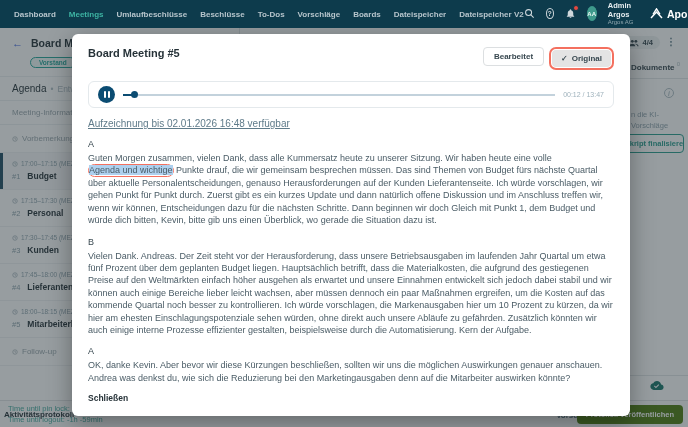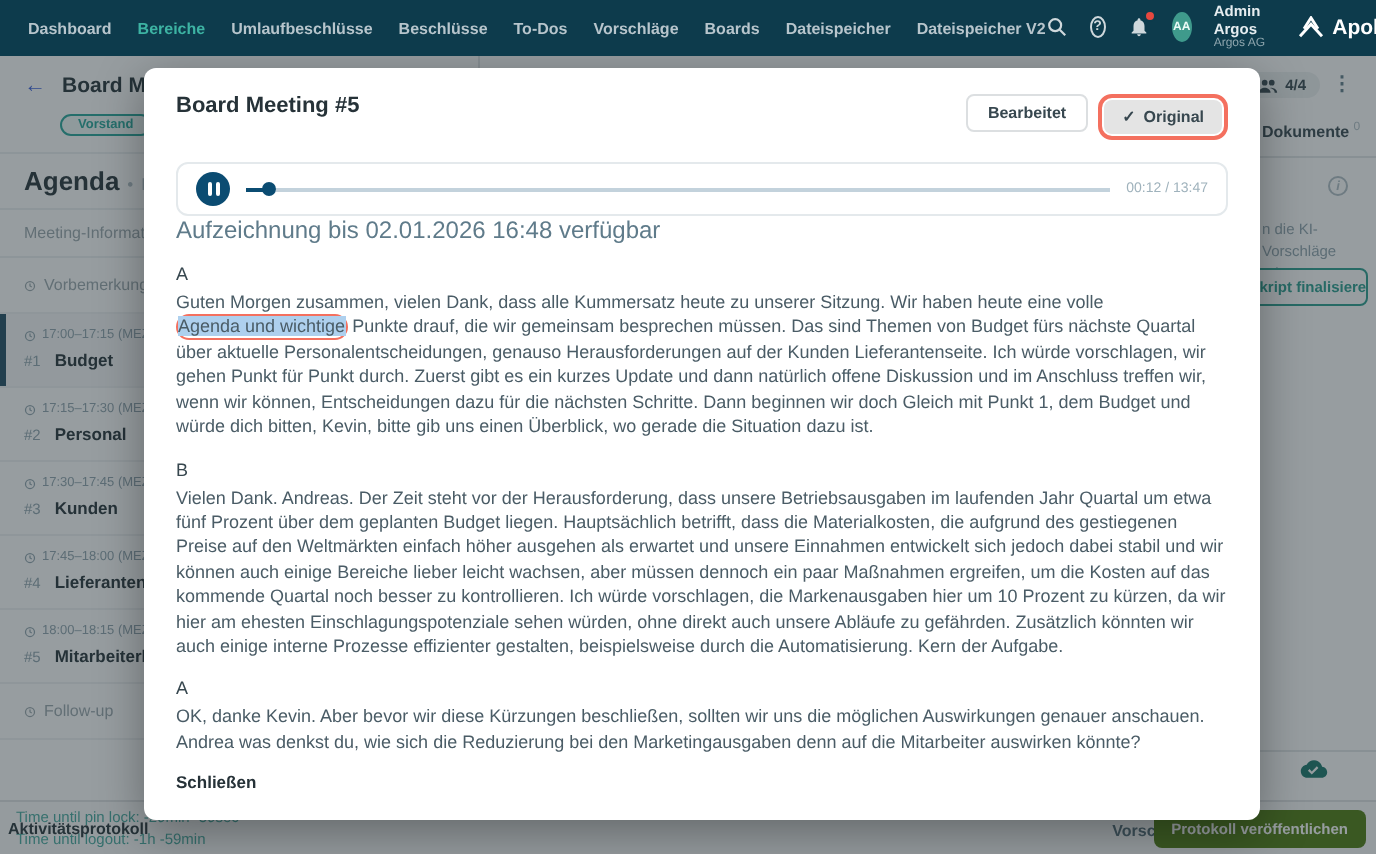--- a/index.html
+++ b/index.html
@@ -23,21 +23,21 @@
   .brand-text { font-size:10.5px; font-weight:700; color:#fff; }
 
   
   .page { position:absolute; left:0; top:28px; width:688px; height:372px; background:#fff; z-index:1; }
   .sidebar { position:absolute; left:0; top:0; bottom:0; width:240px; border-right:1px solid #e3e6e8; background:#fff; }
   .sb-head { display:flex; align-items:center; padding:9px 12px 2px; }
   .back-arrow { color:#3e63dd; font-size:11px; margin-right:8px; }
   .sb-title { font-size:10.5px; font-weight:700; color:#263238; white-space:nowrap; }
   .sb-badge { display:inline-block; margin:3px 0 8px 30px; font-size:6.5px; font-weight:700; color:#26a69a; border:1px solid #26a69a; border-radius:9px; padding:1px 8px; background:rgba(38,166,154,.07); }
   .sb-tabs { padding:6px 12px; border-top:1px solid #eceff1; display:flex; gap:4px; align-items:baseline; }
-  .sb-tab-a { font-size:13px; font-weight:700; color:#263238; }
+  .sb-tab-a { font-size:10px; font-weight:400; color:#263238; }
   .sb-tab-b { font-size:8.5px; color:#b0bec5; }
   .sb-section { padding:7px 12px; border-top:1px solid #eceff1; border-bottom:1px solid #eceff1; color:#9aa7ad; font-size:8px; }
   .ag { padding:7px 12px 8px; border-bottom:1px solid #f0f2f3; position:relative; }
   .ag.muted { display:flex; align-items:center; gap:4px; color:#9aa7ad; font-size:8px; padding:9px 12px; }
   .ag-time { font-size:6.5px; color:#90a4ae; display:flex; gap:3px; align-items:center; white-space:nowrap; }
   .ag-row { margin-top:4px; font-size:8.5px; font-weight:700; color:#263238; display:flex; gap:7px; align-items:baseline; }
   .ag-num { color:#90a4ae; font-weight:400; font-size:7.5px; }
   .ag.selected { background:#f7f8f9; }
   .ag.selected::before { content:''; position:absolute; left:0; top:0; bottom:0; width:3px; background:#204c63; }
 
@@ -72,34 +72,34 @@
   .annot-wrap { border:2px solid #f4705f; border-radius:7px; padding:1px; margin-left:5px; }
   .btn-orig { background:#e4e4e4; border:none; border-radius:4px; padding:4px 9px; font-size:8px; font-weight:600; color:#37474f; display:flex; gap:4px; align-items:center; cursor:pointer; }
   .player { margin-top:11px; border:1px solid #e4e9ec; border-radius:6px; height:27px; display:flex; align-items:center; padding:0 9px; gap:8px; }
   .pause-btn { width:17px; height:17px; border-radius:50%; background:#0b4c72; display:flex; align-items:center; justify-content:center; gap:2px; flex:none; cursor:pointer; }
   .pause-btn i { display:block; width:2px; height:7px; background:#fff; border-radius:1px; }
   .track { flex:1; display:flex; align-items:center; }
   .track-done { width:9px; height:2px; background:#0b4c72; }
   .thumb { width:7px; height:7px; border-radius:50%; background:#0b4c72; margin-left:-1px; flex:none; }
   .track-rest { flex:1; height:2px; background:#c3d2dc; }
   .time-display { font-size:7px; color:#9fb2bc; white-space:nowrap; }
-  .rec-note { font-size:12px; color:#5f7b8a; }
+  .rec-note { margin-top:10px; font-size:10px; color:#5f7b8a;text-decoration:underline; }
   .speaker { margin-top:10px; font-size:9px; color:#37474f; }
   .para { margin-top:3px; font-size:9px; line-height:12.4px; color:#4a5c66; }
   .hl-annot { border:1.5px solid #f4705f; border-radius:8px; padding:0 0; display:inline-block; line-height:10.5px; }
   .hl { background:#aed0ee; }
   .close-link { margin-top:9px; font-size:8.5px; font-weight:700; color:#263238; display:inline-block; cursor:pointer; }
 </style>
 </head>
 <body>
 
 <div class="nav">
   <div class="nav-left">
     <span class="nav-item">Dashboard</span>
-    <span class="nav-item active">Bereiche</span>
+    <span class="nav-item active">Meetings</span>
     <span class="nav-item">Umlaufbeschlüsse</span>
     <span class="nav-item">Beschlüsse</span>
     <span class="nav-item">To-Dos</span>
     <span class="nav-item">Vorschläge</span>
     <span class="nav-item">Boards</span>
     <span class="nav-item">Dateispeicher</span>
     <span class="nav-item">Dateispeicher V2</span>
   </div>
   <div class="nav-right">
     <span class="icon-btn">

